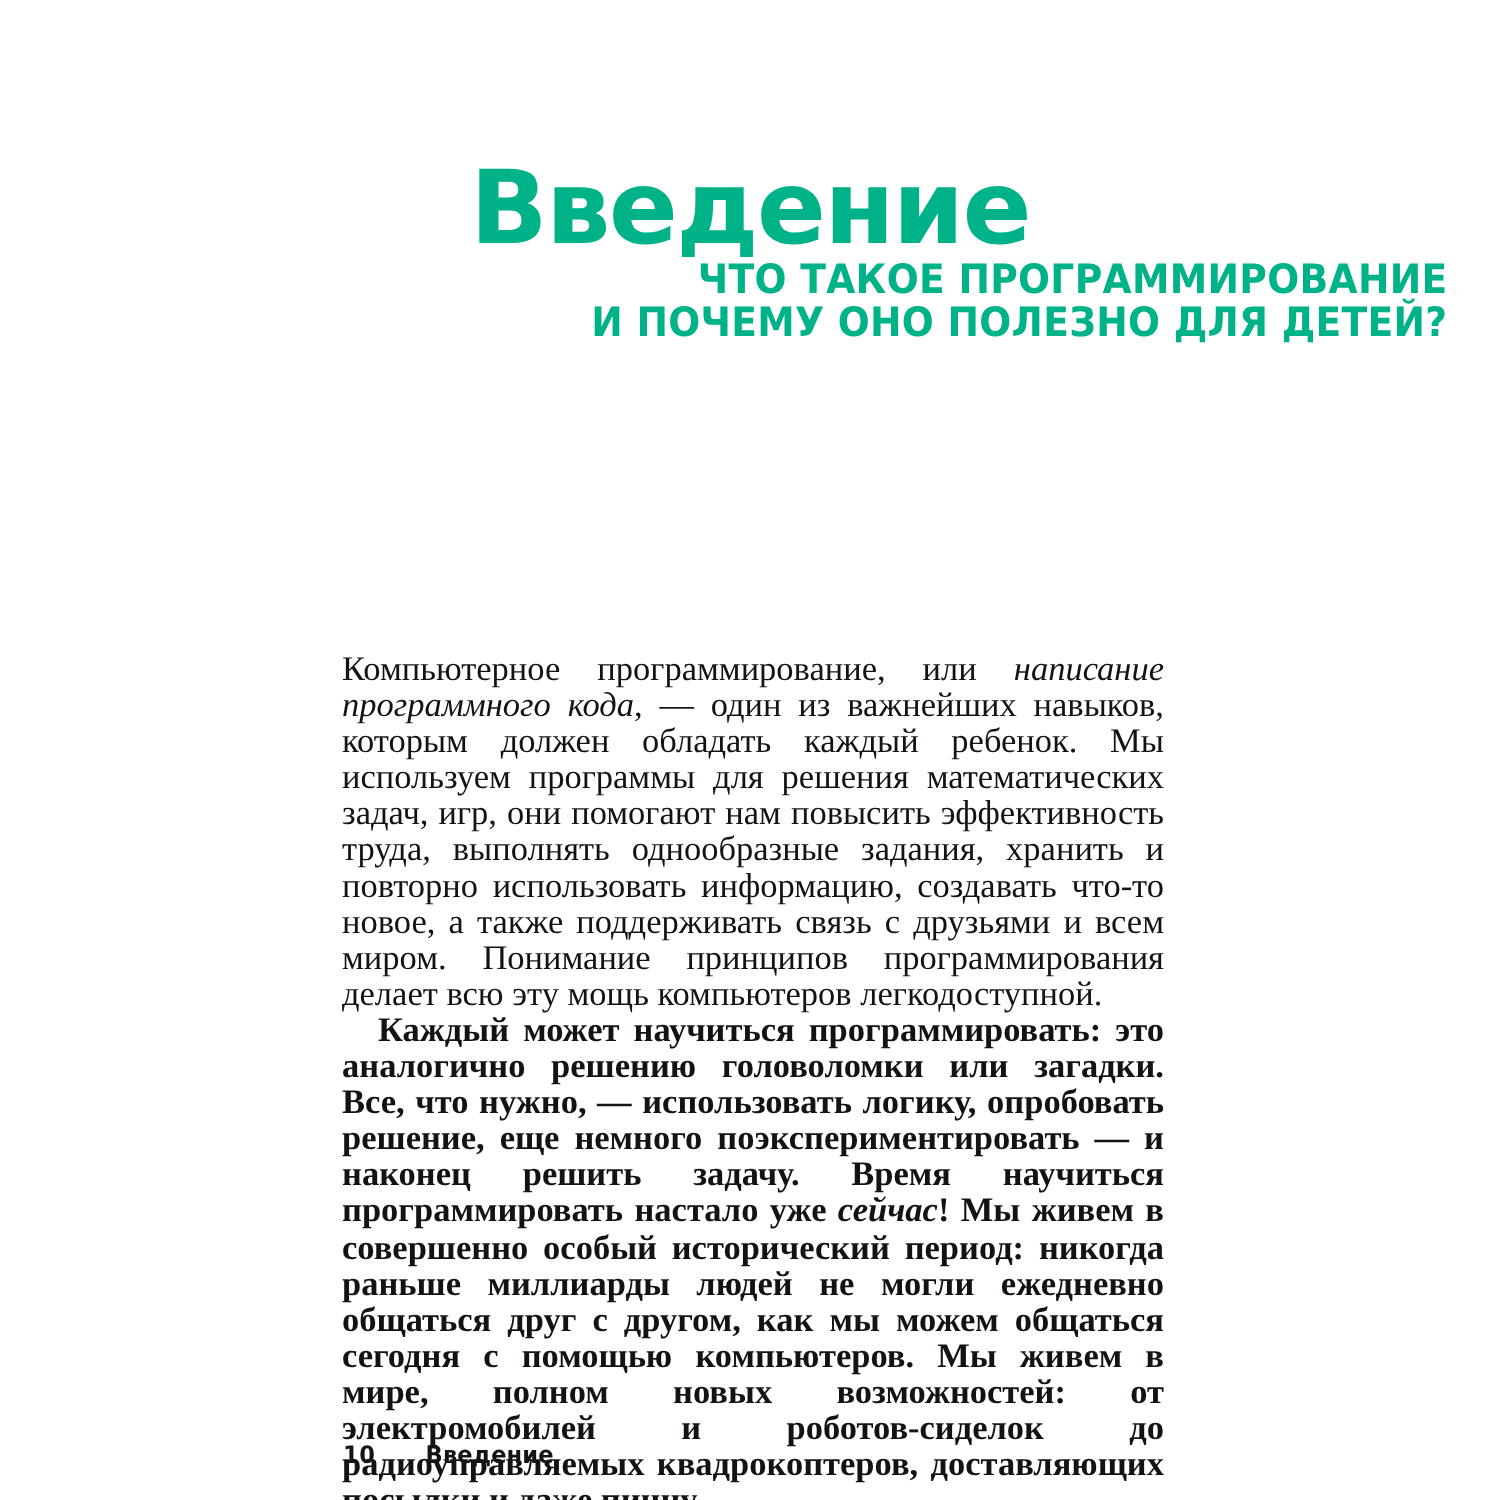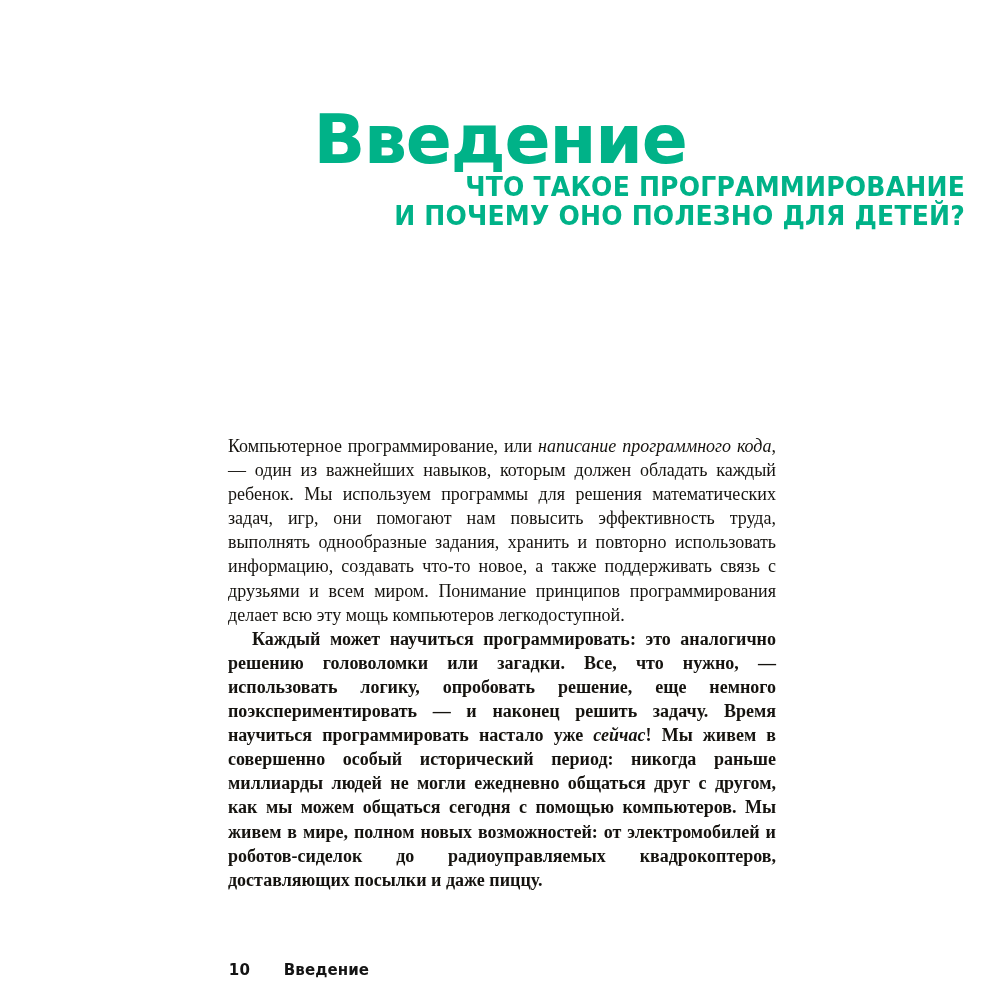--- a/index.html
+++ b/index.html
@@ -64,21 +64,21 @@
   .body-column {
     position: absolute;
     top: 434px;
     left: 228px;
     width: 548px;
   }
 
   .para {
     margin: 0;
     font-family: "Liberation Serif", "DejaVu Serif", serif;
-    font-size: 18px;
+    font-size: 23px;
     line-height: 24.1px;
     color: #15130f;
     text-align: justify;
     text-justify: inter-word;
     text-indent: 24px;
     hyphens: manual;
   }
   .para.first {
     text-indent: 0;
   }

